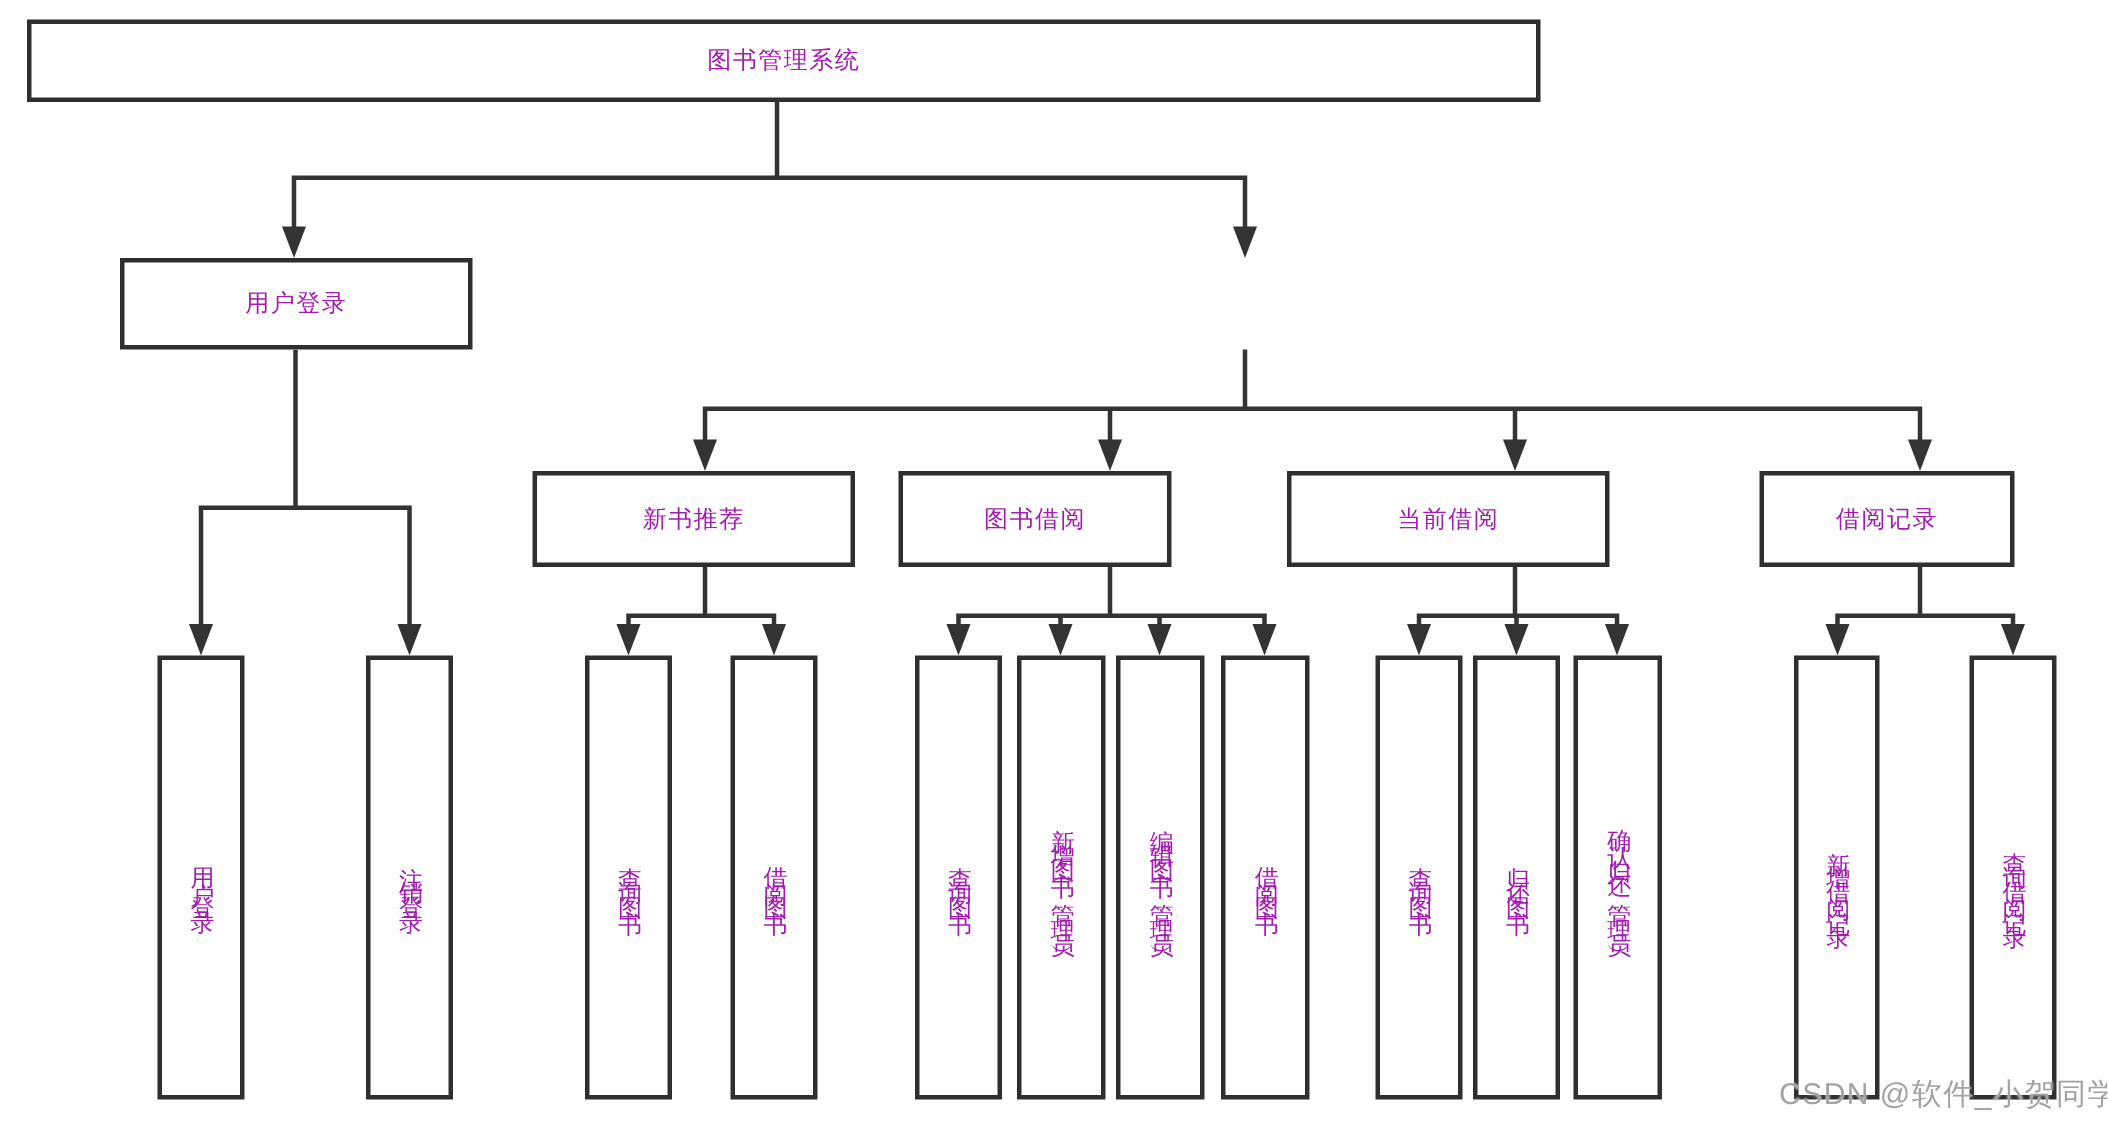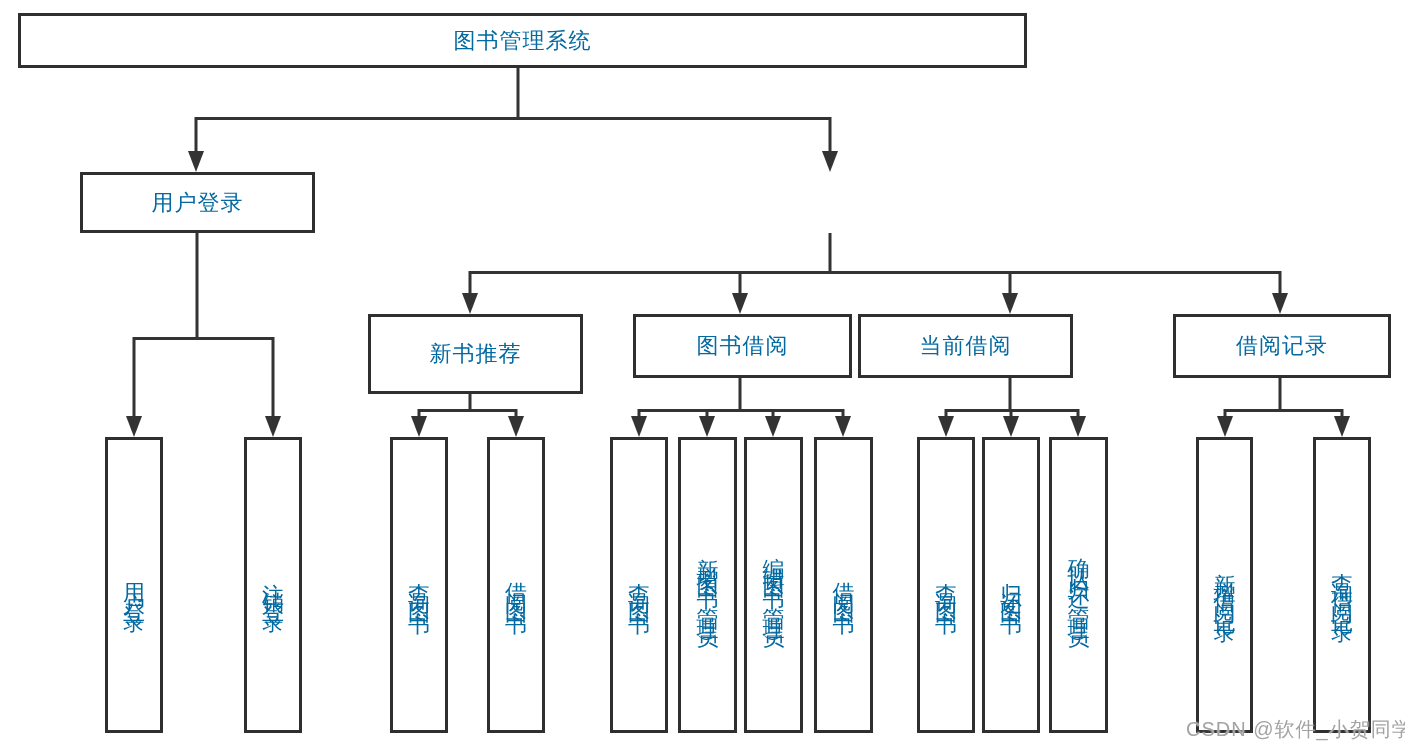--- a/index.html
+++ b/index.html
@@ -22,22 +22,22 @@
     z-index: 1;
   }
   .box {
     position: absolute;
     box-sizing: border-box;
     border: 3px solid #2f2f2f;
     background: #ffffff;
     display: flex;
     align-items: center;
     justify-content: center;
-    color: #0369a1;
-    font-size: 22px;
+    color: #a21caf;
+    font-size: 16px;
     z-index: 2;
   }
   .box.h span {
     letter-spacing: 1px;
     white-space: nowrap;
   }
   .box.v span {
     writing-mode: vertical-rl;
     text-orientation: mixed;
     letter-spacing: 10px;
@@ -119,30 +119,30 @@
   </svg>
 
   <div class="box h" style="left:18px;top:13px;width:1009px;height:55px">
     <span>图书管理系统</span>
   </div>
 
   <div class="box h" style="left:80px;top:172px;width:235px;height:61px">
     <span>用户登录</span>
   </div>
 
-  <div class="box h" style="left:368px;top:314px;width:215px;height:80px">
+  <div class="box h" style="left:355px;top:314px;width:215px;height:64px">
     <span>新书推荐</span>
   </div>
-  <div class="box h" style="left:633px;top:314px;width:219px;height:64px">
+  <div class="box h" style="left:599px;top:314px;width:182px;height:64px">
     <span>图书借阅</span>
   </div>
   <div class="box h" style="left:858px;top:314px;width:215px;height:64px">
     <span>当前借阅</span>
   </div>
-  <div class="box h" style="left:1173px;top:314px;width:218px;height:64px">
+  <div class="box h" style="left:1173px;top:314px;width:170px;height:64px">
     <span>借阅记录</span>
   </div>
 
   <div class="box v" style="left:105px;top:437px;width:58px;height:296px">
     <span>用户登录</span>
   </div>
   <div class="box v" style="left:244px;top:437px;width:58px;height:296px">
     <span>注销登录</span>
   </div>
 

